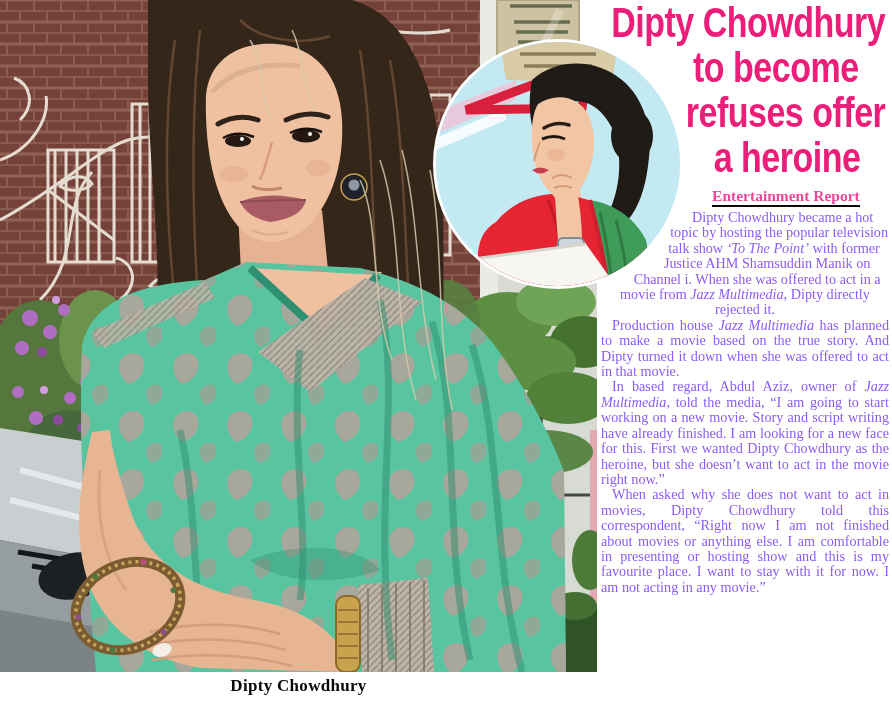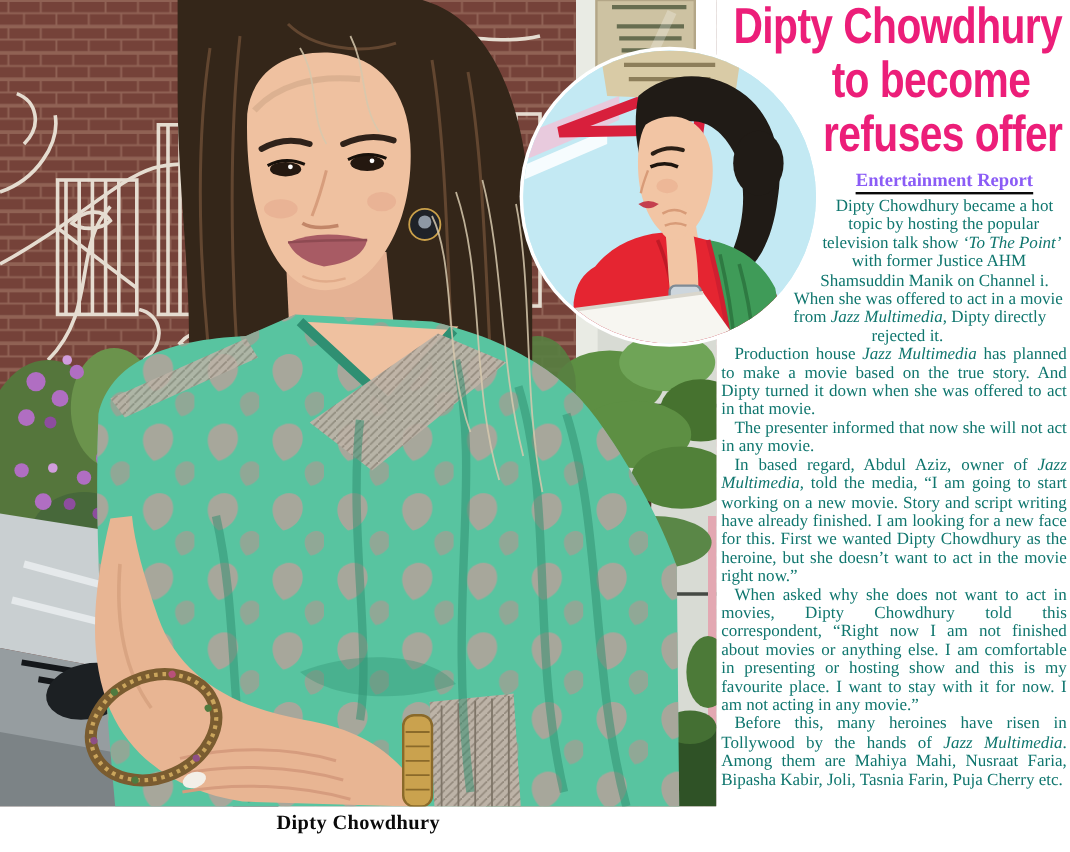--- a/index.html
+++ b/index.html
@@ -16,23 +16,23 @@
          overflow:hidden;background:#c3e9f3;box-shadow:0 0 0 3px #ffffff;}
 
   
   .column{position:absolute;left:601px;top:0;width:288px;height:710px;}
   .circle-spacer{float:left;width:84px;height:292px;
                  shape-outside:circle(127px at -43px 164px);}
   .headline{margin:0;padding-top:2px;font-family:"Liberation Sans",sans-serif;
             font-weight:700;font-size:34px;line-height:45px;color:#ec1e79;text-align:center;}
   .hl-inner{display:inline-block;transform:scaleY(1.24);transform-origin:50% 62%;
             letter-spacing:-.5px;white-space:nowrap;}
-  .byline{text-align:center;font-size:15.5px;font-weight:bold;color:#8b5cf6;margin:5px 0 5px 0;}
+  .byline{text-align:center;font-size:15.5px;font-weight:bold;color:#ec4899;margin:5px 0 5px 0;}
   .byline-inner{border-bottom:2px solid #0a0a0a;padding-bottom:1px;}
-  .para{margin:0;font-size:14.2px;line-height:15.4px;color:#0f766e;}
+  .para{margin:0;font-size:14.2px;line-height:15.4px;color:#8b5cf6;}
   .para.center{text-align:center;}
   .para.justify{text-align:justify;font-family:Liberation Serif, serif;}
   .para.indent{text-indent:11px;}
   .it{font-style:italic;}
 </style>
 </head>
 <body>
 
 <div class="page">
 
@@ -321,29 +321,28 @@
     </svg>
   </div>
 
   <div class="column">
     <div class="circle-spacer"></div>
 
     <h1 class="headline" style="color: rgb(236, 30, 121);">
       <div><span class="hl-inner">Dipty Chowdhury</span></div>
       <div><span class="hl-inner">to become</span></div>
       <div><span class="hl-inner">refuses offer</span></div>
+      <div><span class="hl-inner">a heroine</span></div>
     </h1>
 
     <div class="byline">
       <span class="byline-inner">Entertainment Report</span>
     </div>
 
     <div id="article-body">
         <p class="para center"><span>Dipty Chowdhury became a hot topic by hosting the popular television talk show </span><span class="it">‘To The Point’</span><span> with former Justice AHM Shamsuddin Manik on Channel i. When she was offered to act in a movie from </span><span class="it">Jazz Multimedia</span><span>, Dipty directly rejected it.</span></p>
         <p class="para justify indent"><span>Production house </span><span class="it">Jazz Multimedia</span><span> has planned to make a movie based on the true story. And Dipty turned it down when she was offered to act in that movie.</span></p>
-        <p class="para justify indent"><span>The presenter informed that now she will not act in any movie.</span></p>
         <p class="para justify indent"><span>In based regard, Abdul Aziz, owner of </span><span class="it">Jazz Multimedia</span><span>, told the media, “I am going to start working on a new movie. Story and script writing have already finished. I am looking for a new face for this. First we wanted Dipty Chowdhury as the heroine, but she doesn’t want to act in the movie right now.”</span></p>
         <p class="para justify indent"><span>When asked why she does not want to act in movies, Dipty Chowdhury told this correspondent, “Right now I am not finished about movies or anything else. I am comfortable in presenting or hosting show and this is my favourite place. I want to stay with it for now. I am not acting in any movie.”</span></p>
-        <p class="para justify indent"><span>Before this, many heroines have risen in Tollywood by the hands of </span><span class="it">Jazz Multimedia</span><span>. Among them are Mahiya Mahi, Nusraat Faria, Bipasha Kabir, Joli, Tasnia Farin, Puja Cherry etc.</span></p>
       </div>
   </div>
 
 </div>
 
 </body></html>

